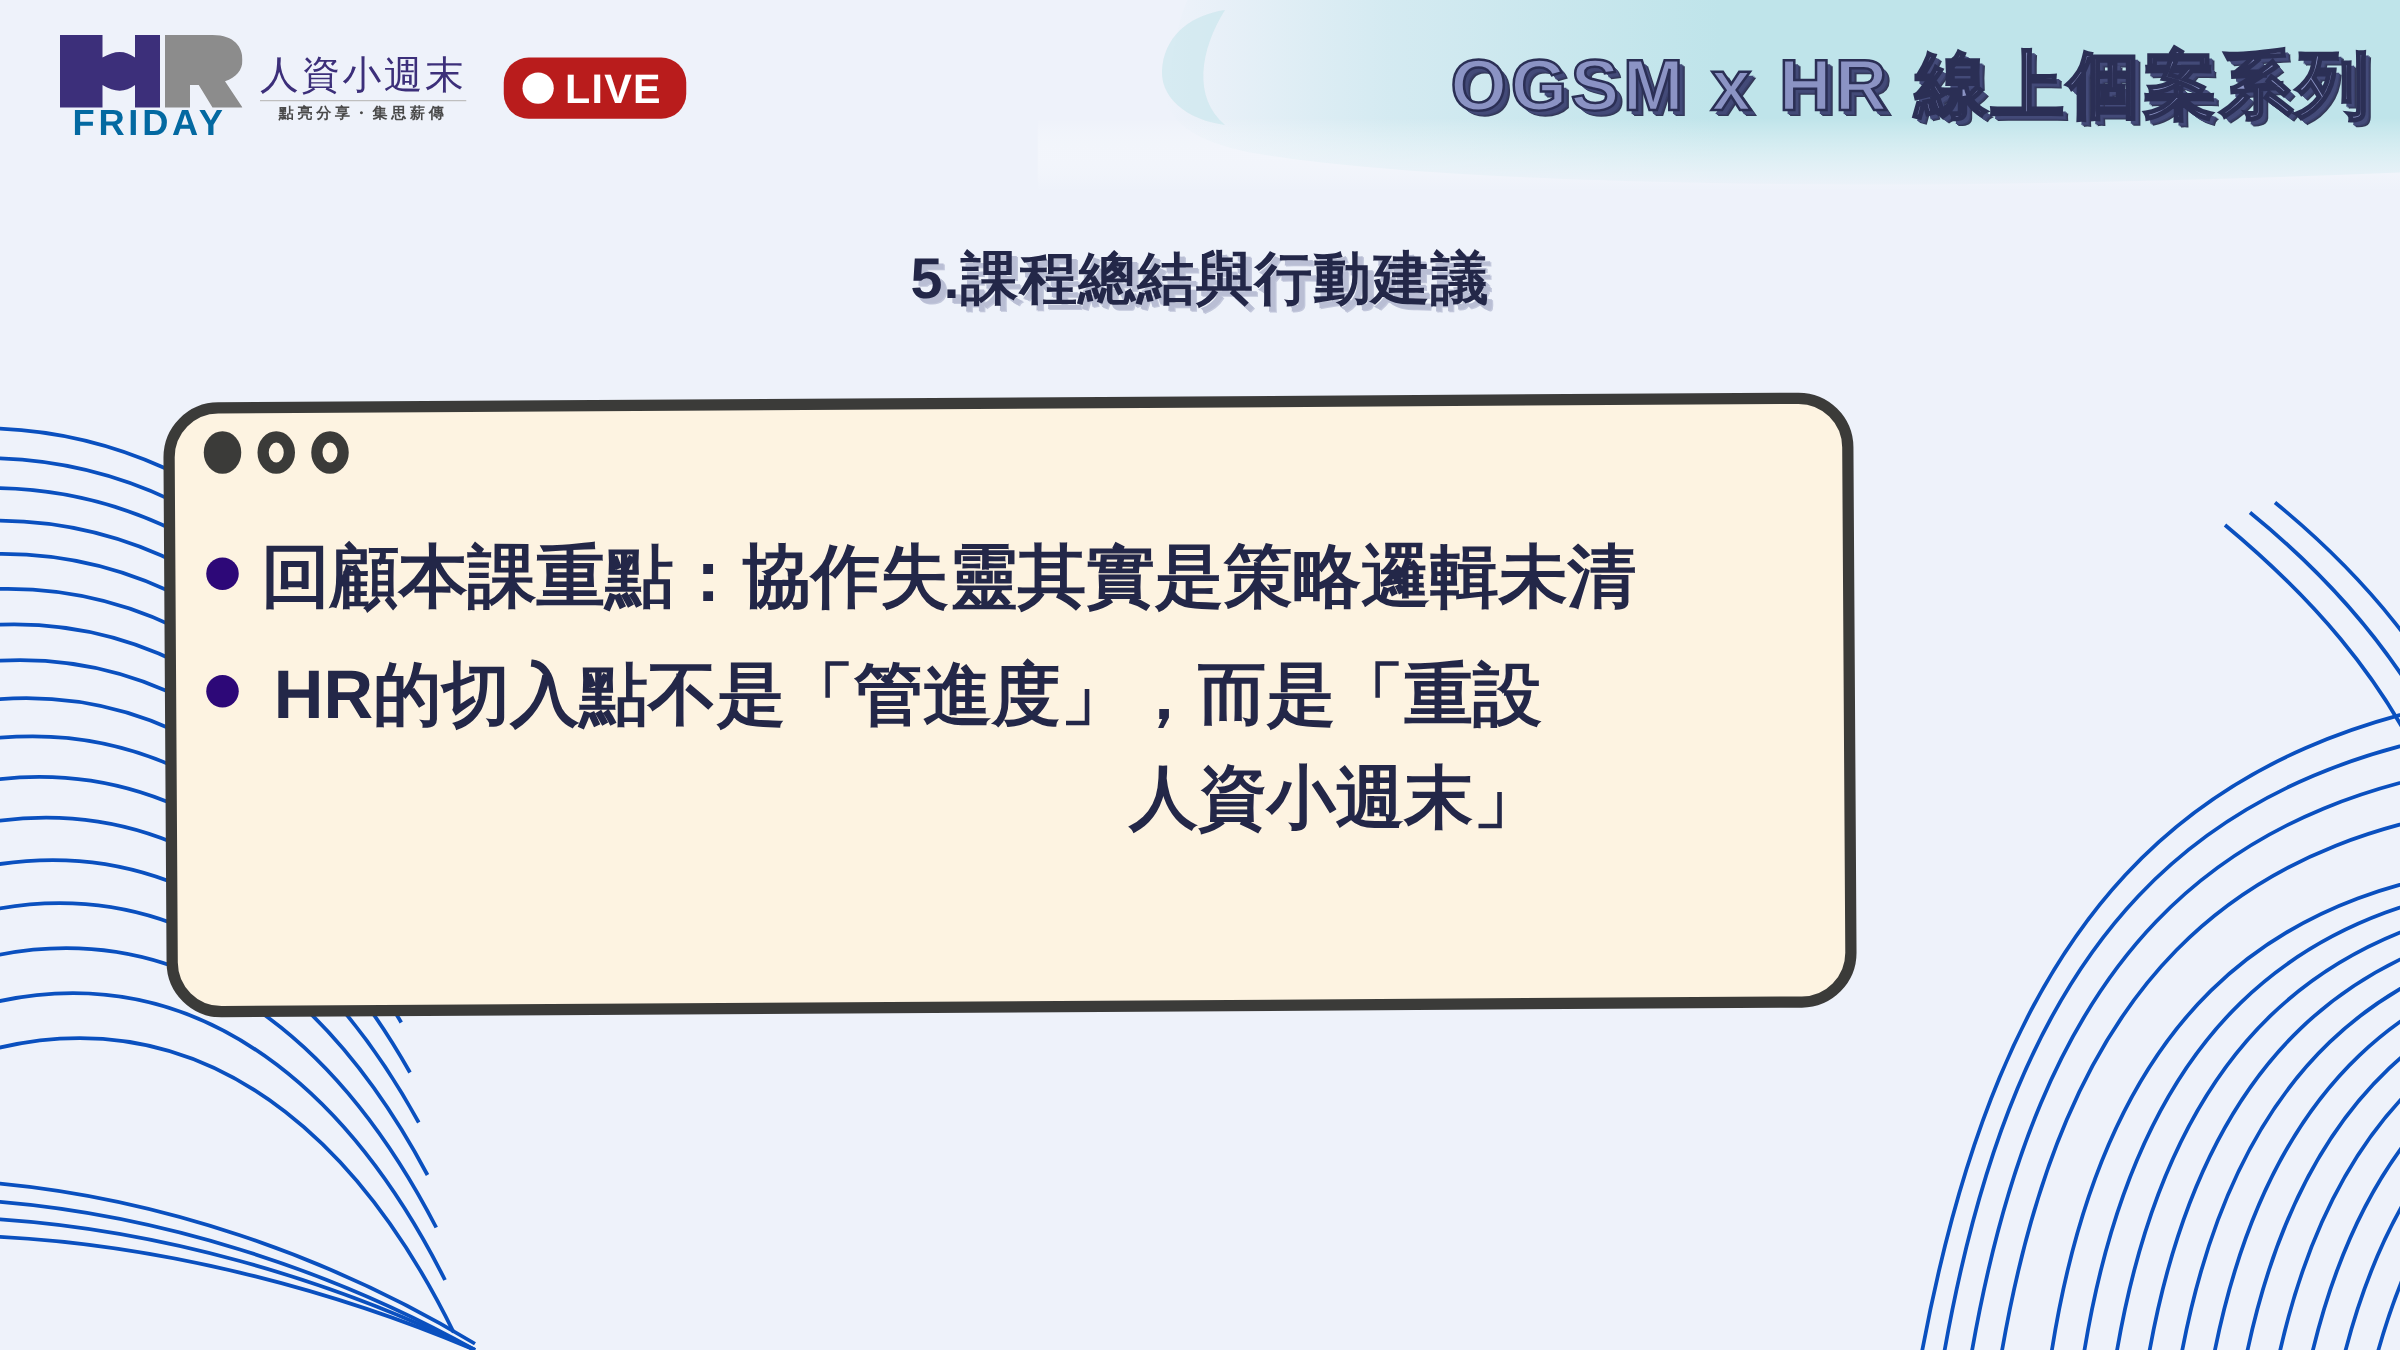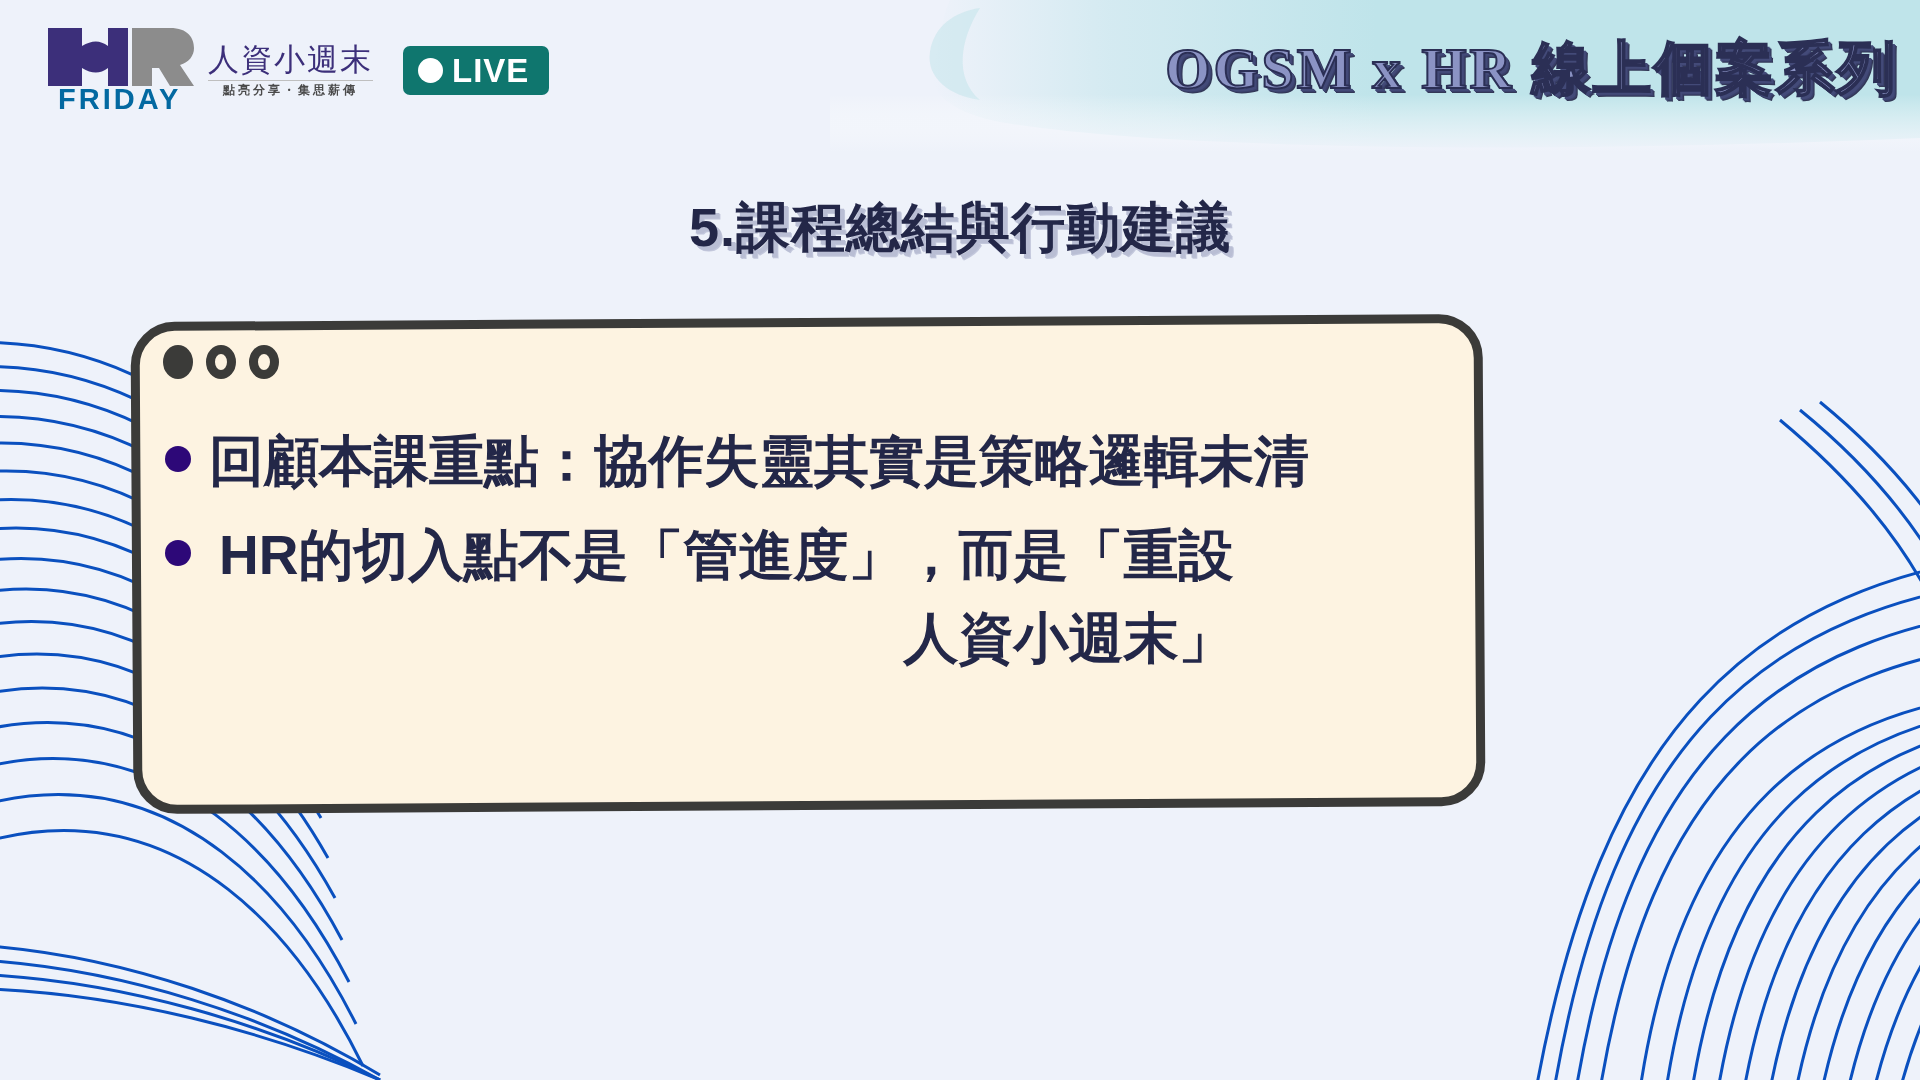--- a/index.html
+++ b/index.html
@@ -48,21 +48,20 @@
     font-size: 58px;
     font-weight: 700;
     letter-spacing: 3px;
     color: #8b93c4;
     white-space: nowrap;
     -webkit-text-stroke: 2px #2b2f55;
     text-shadow:
         3px 3px 0 #434a78,
         4px 4px 0 #3a406b,
         5px 5px 0 #333857;
-    font-family: Liberation Serif, serif;
   }
 
   
   .logo-row {
     position: absolute;
     left: 46px;
     top: 26px;
     display: flex;
     align-items: center;
     gap: 18px;
@@ -107,22 +106,22 @@
     font-size: 12px;
     font-weight: 700;
     color: #4a4a4a;
     letter-spacing: 3px;
     font-family: Liberation Mono, monospace;
   }
   .live-badge {
     display: flex;
     align-items: center;
     gap: 9px;
-    background: #0f766e;
-    border-radius: 7px;
+    background: #b91c1c;
+    border-radius: 20px;
     padding: 8px 20px 8px 15px;
     margin-left: 12px;
   }
   .live-dot {
     width: 25px;
     height: 25px;
     border-radius: 50%;
     background: #ffffff;
     flex: 0 0 auto;
   }
@@ -134,21 +133,21 @@
     line-height: 1;
   }
 
   
   .page-title {
     position: absolute;
     top: 192px;
     left: 0;
     width: 100%;
     text-align: center;
-    font-size: 54px;
+    font-size: 46px;
     font-weight: 700;
     color: #232748;
     letter-spacing: 1px;
     text-shadow:
         4px 4px 0 #b9bed4,
         5px 5px 0 #c3c8dc;
   }
 
   
   .card {

